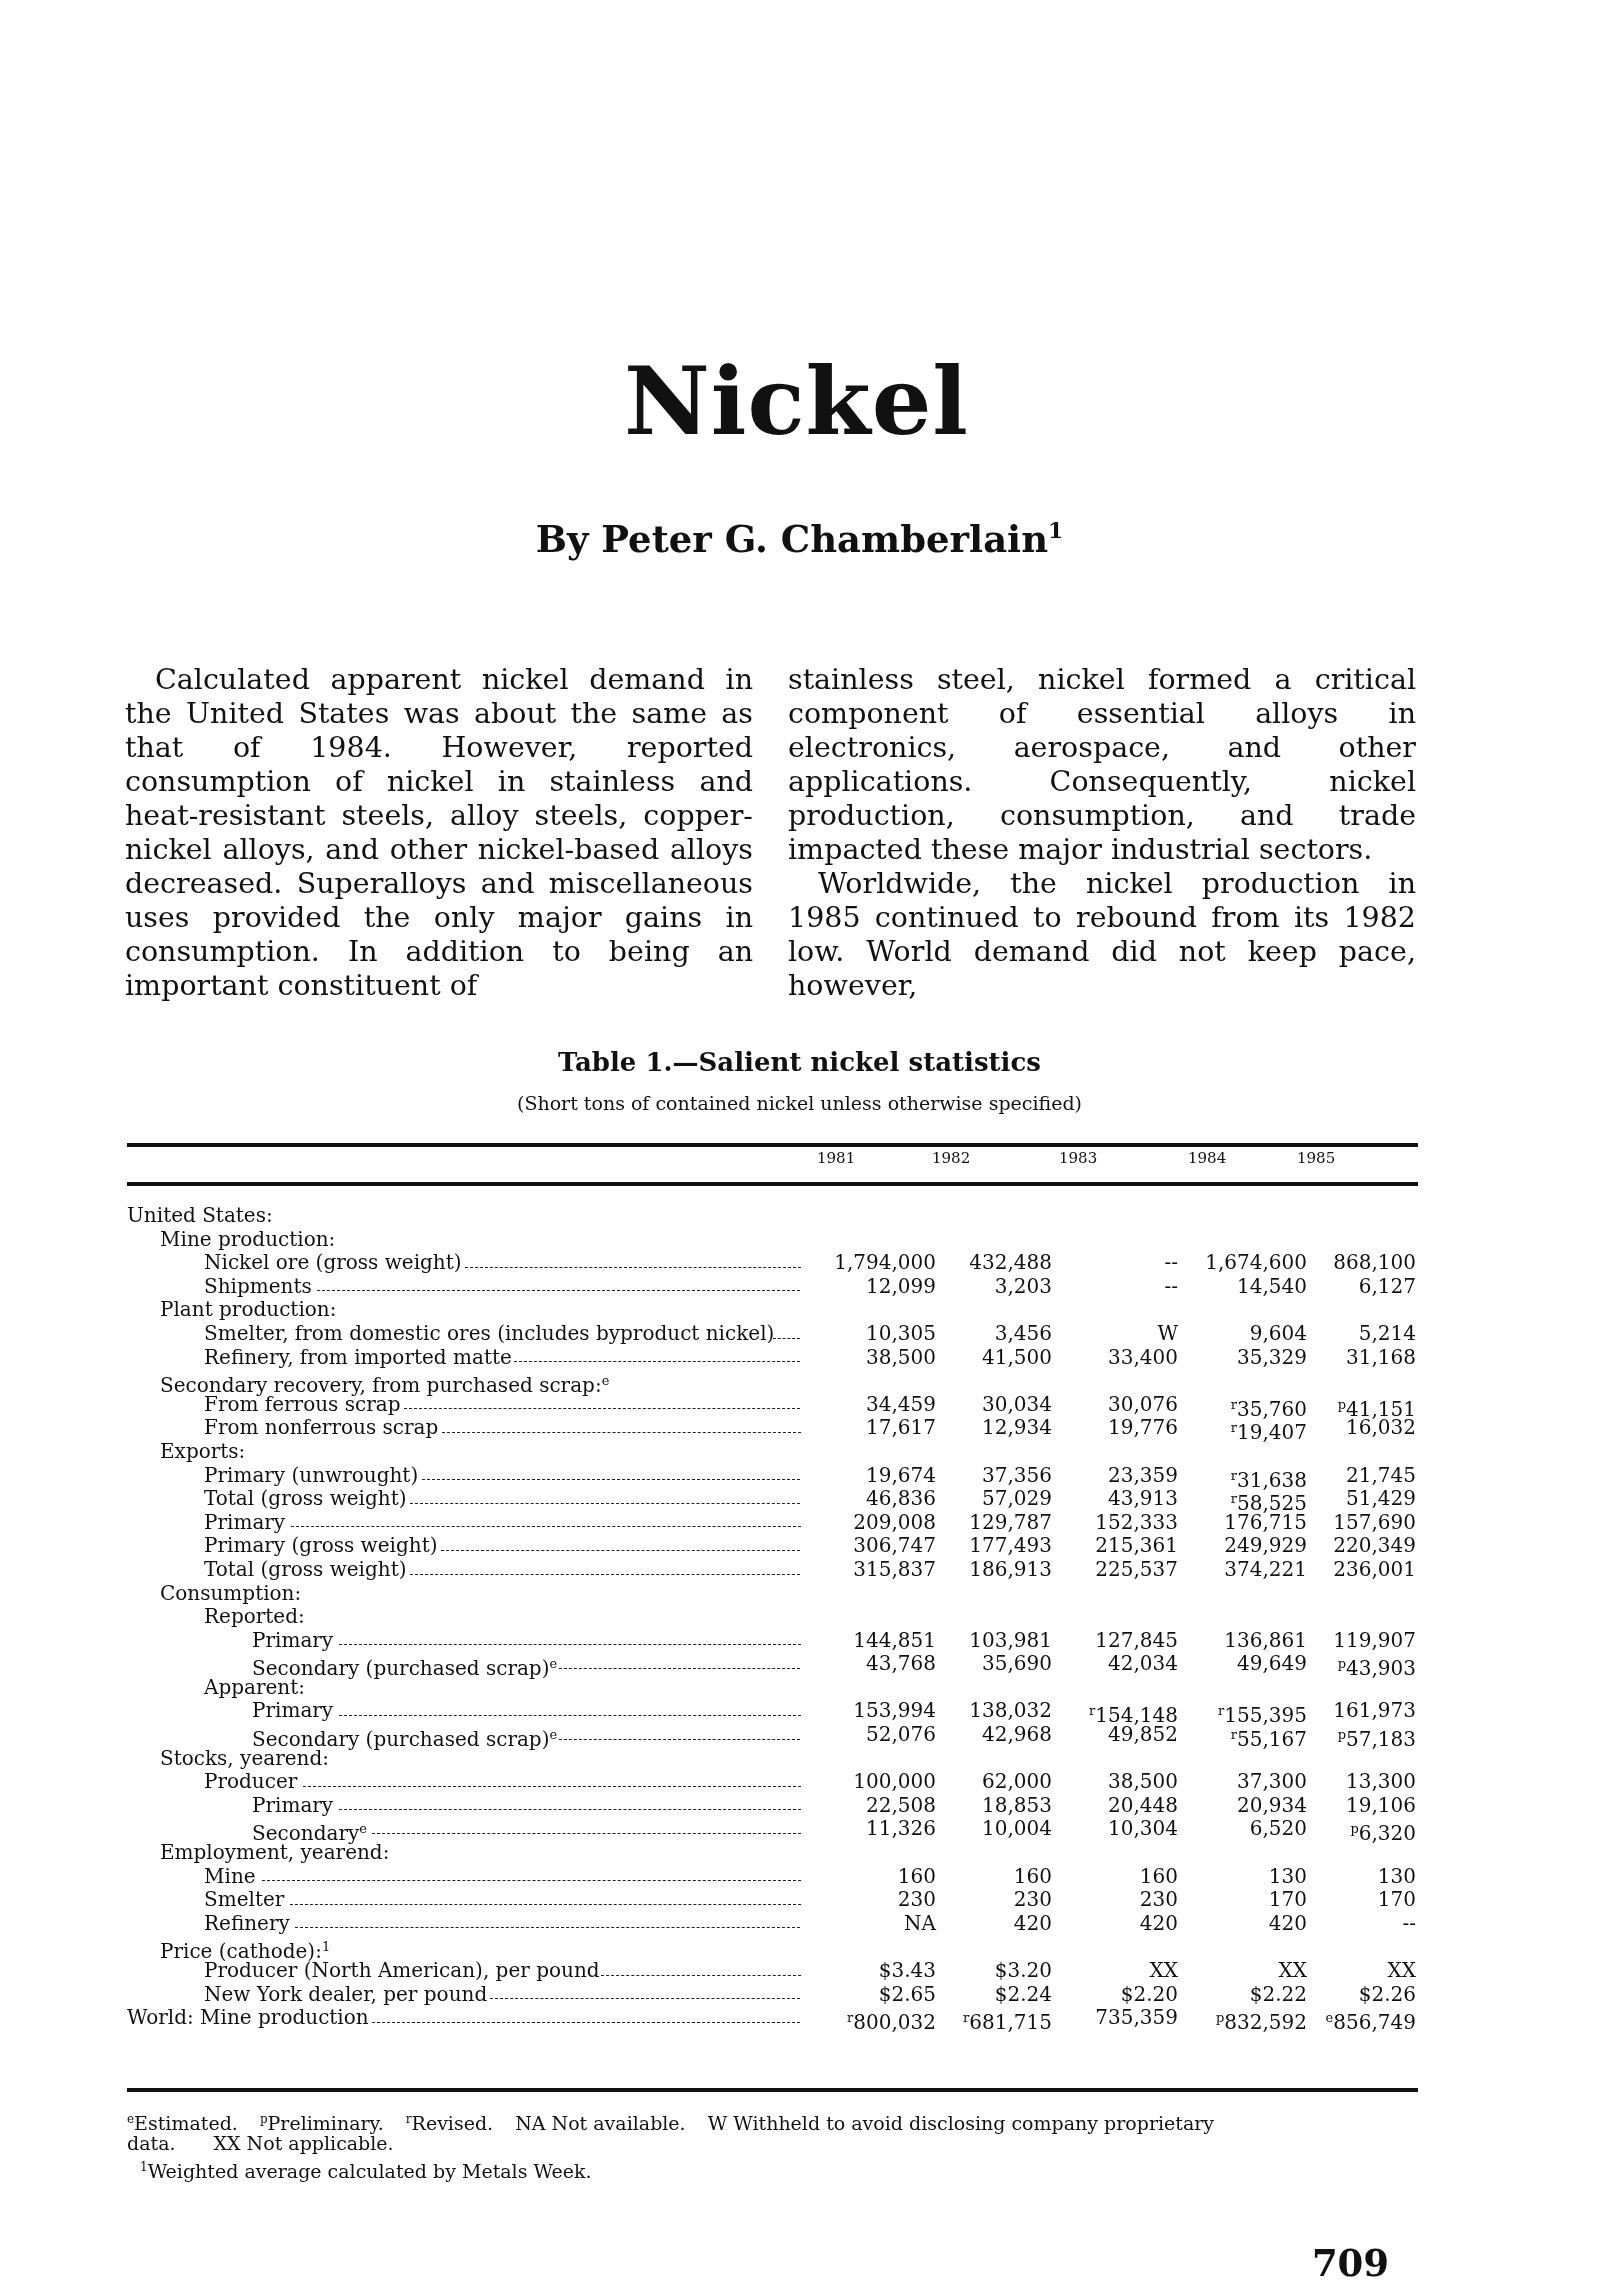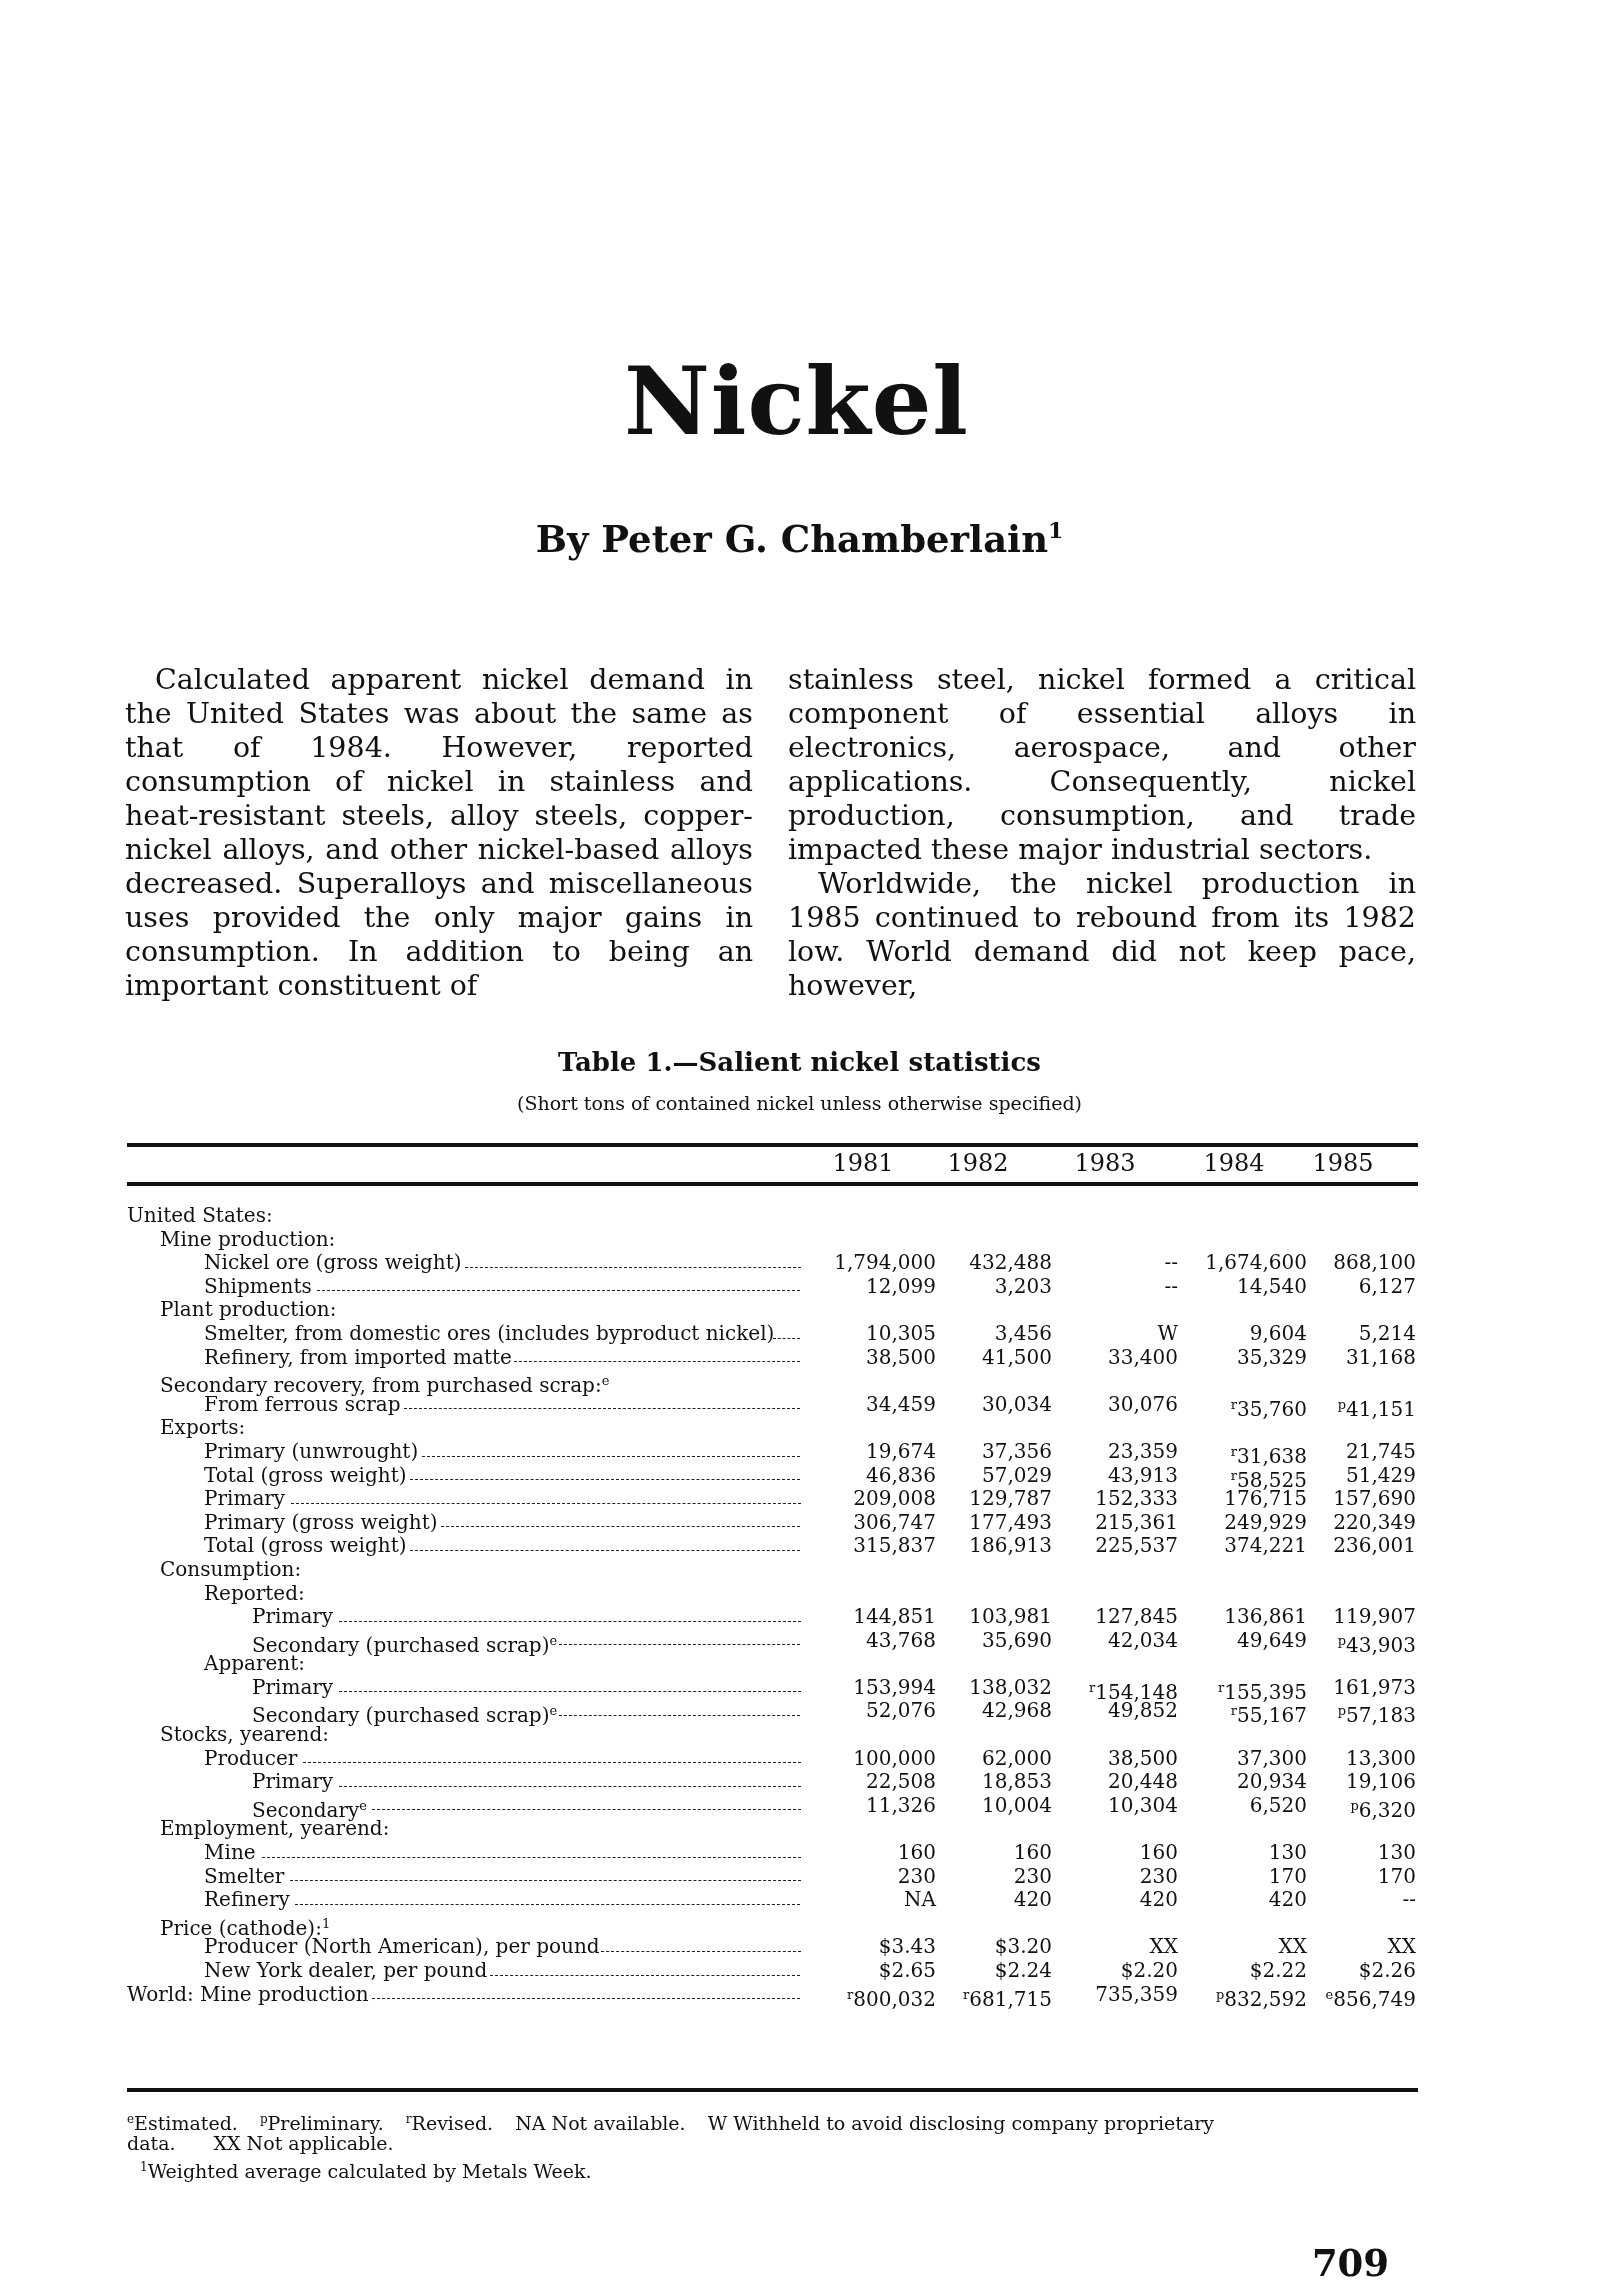--- a/index.html
+++ b/index.html
@@ -35,22 +35,22 @@
   .table-subtitle {
     position: absolute; left: 0; width: 1599px; top: 1094px;
     text-align: center; font-size: 19px; line-height: 1;
     font-family: "DejaVu Serif", serif;
   }
   .rule { position: absolute; left: 127px; width: 1291px; height: 3.7px; background: #111; }
   .rule-top { top: 1143px; }
   .rule-mid { top: 1182px; }
   .rule-bottom { top: 2088px; }
   .hdr {
-    position: absolute; top: 1151px; font-size: 24px; line-height: 1;
-    text-align: center; width: 92px; font-family: "DejaVu Serif", serif;
+    position: absolute; top: 1151px; font-size: 15px; line-height: 1;
+    text-align: left; width: 92px; font-family: "DejaVu Serif", serif;
   }
   .tbl { position: absolute; left: 127px; top: 1204px; width: 1291px; }
   .row { position: relative; height: 23.6px; font-size: 20px; line-height: 23.4px; font-family: "DejaVu Serif", serif; }
   .row .lbl { position: absolute; left: 0; white-space: nowrap; }
   .row .lbl.lv1 { left: 33px; }
   .row .lbl.lv2 { left: 77px; }
   .row .lbl.lv3 { left: 125px; }
   .row .leader {
     position: absolute; right: 617px; top: 15.6px; height: 0;
     border-bottom: 1.8px dashed #222;
@@ -152,20 +152,29 @@
     <div class="row">
       <span class="lbl lv2"><span>From ferrous scrap</span></span>
       <span class="leader" style="left: 277px; right: auto; width: 396px;"></span>
       <span class="v c0"><span>34,459</span></span>
       <span class="v c1"><span>30,034</span></span>
       <span class="v c2"><span>30,076</span></span>
       <span class="v c3"><sup>r</sup><span>35,760</span></span>
       <span class="v c4"><sup>p</sup><span>41,151</span></span>
     </div>
     <div class="row">
+      <span class="lbl lv2"><span>From nonferrous scrap</span></span>
+      <span class="leader" style="left: 315px; right: auto; width: 359px;"></span>
+      <span class="v c0"><span>17,617</span></span>
+      <span class="v c1"><span>12,934</span></span>
+      <span class="v c2"><span>19,776</span></span>
+      <span class="v c3"><sup>r</sup><span>19,407</span></span>
+      <span class="v c4"><span>16,032</span></span>
+    </div>
+    <div class="row">
       <span class="lbl lv1"><span>Exports:</span></span>
     </div>
     <div class="row">
       <span class="lbl lv2"><span>Primary (unwrought)</span></span>
       <span class="leader" style="left: 295px; right: auto; width: 378px;"></span>
       <span class="v c0"><span>19,674</span></span>
       <span class="v c1"><span>37,356</span></span>
       <span class="v c2"><span>23,359</span></span>
       <span class="v c3"><sup>r</sup><span>31,638</span></span>
       <span class="v c4"><span>21,745</span></span>

